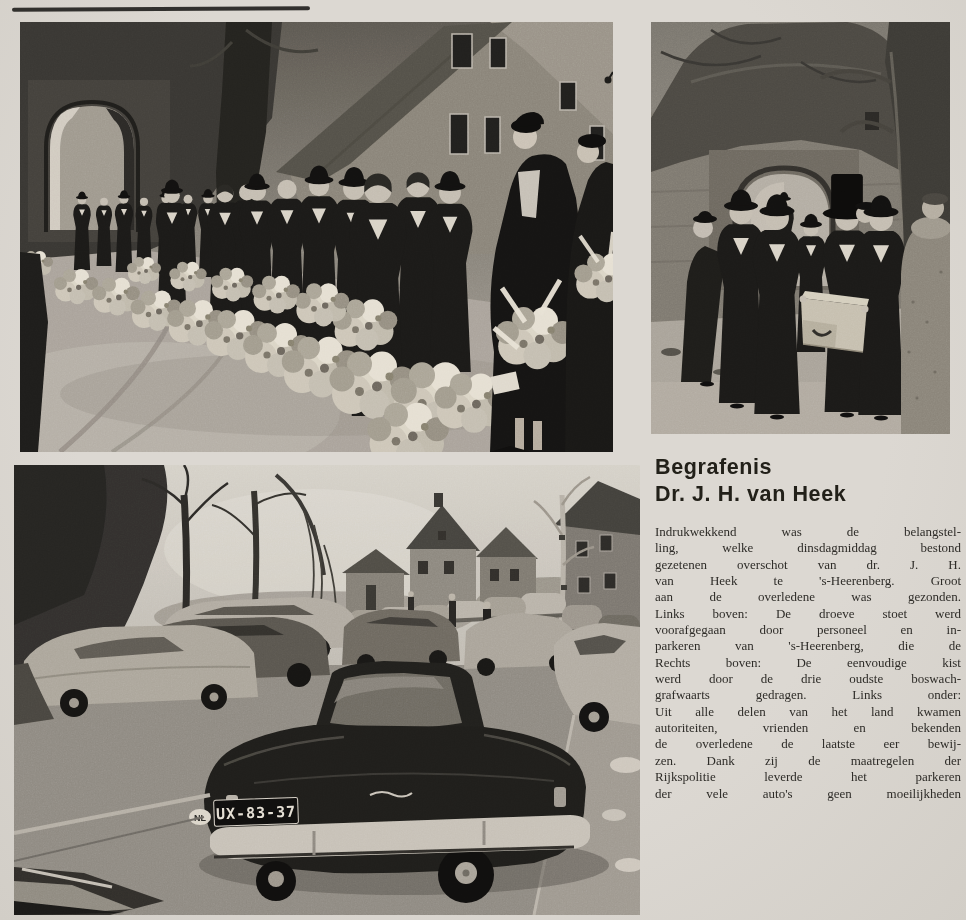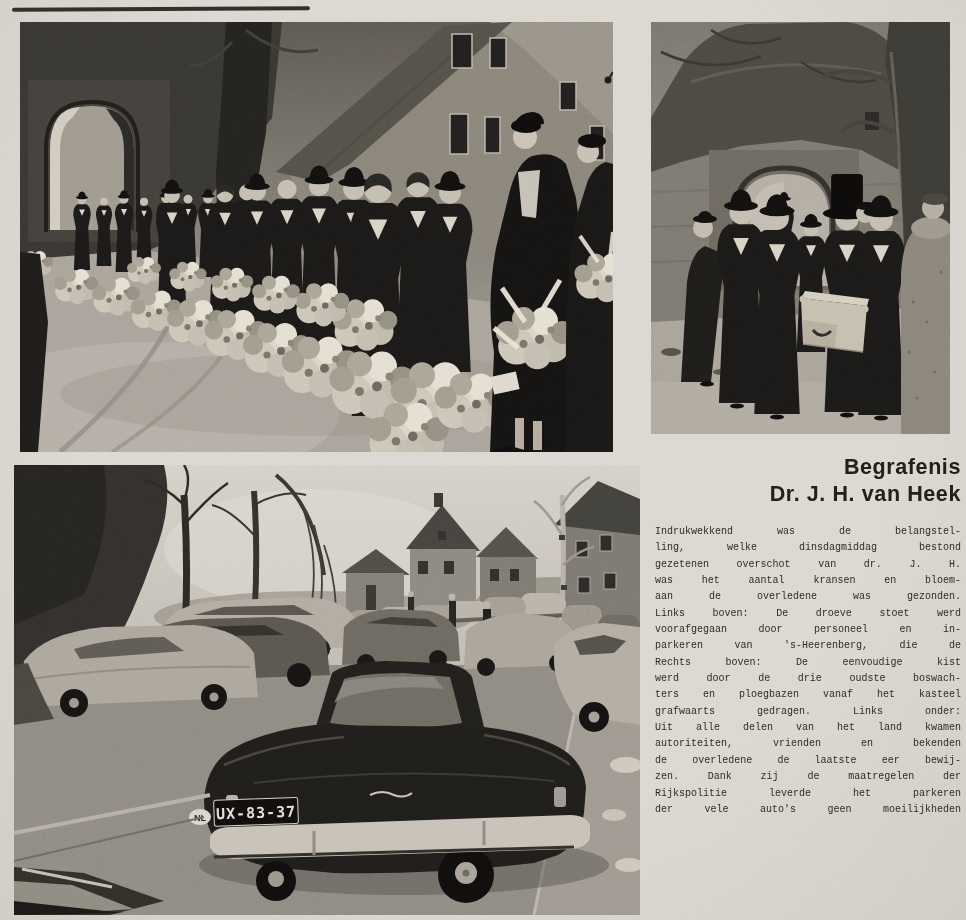--- a/index.html
+++ b/index.html
@@ -7,24 +7,24 @@
   .page{position:relative;width:966px;height:920px;overflow:hidden;
         background:radial-gradient(ellipse at 50% 40%, var(--paper,#dcd8d2) 60%, #d2cec7 100%);}
   figure{margin:0;}
   .photo{position:absolute;}
   .photo svg{display:block;filter:blur(.45px) contrast(1.02);}
   .scanline{position:absolute;left:12px;top:7px;width:298px;height:4px;background:#23221f;
             border-radius:2px;transform:rotate(-.25deg);opacity:.92;}
   .article{position:absolute;left:655px;top:454px;width:306px;color:var(--body-ink,#2e2c28);}
   .headline{font-weight:bold;font-size:21.5px;line-height:27px;letter-spacing:.6px;
             color:var(--headline-ink,#222019);margin:0 0 8px 0;}
-  .bodytext{font-family:Liberation Mono, monospace;font-size:10px;
+  .bodytext{font-family:Liberation Serif, serif;font-size:13px;
             line-height:16.35px;color:var(--body-ink,#2e2c28);margin-top:16px;}
   .bline{text-align:justify;text-align-last:justify;}
-  .hline{white-space:nowrap;text-align:right;}
+  .hline{white-space:nowrap;}
 </style>
 </head>
 <body>
 
 <div class="page">
 
   <div class="scanline"></div>
 
   <figure class="photo" style="left:20px;top:22px">
   <svg width="593" height="430" viewBox="0 0 593 430">
@@ -463,28 +463,27 @@
 
   <div class="article">
     <div class="headline">
         <div class="hline">Begrafenis</div>
         <div class="hline">Dr. J. H. van Heek</div>
       </div>
     <div class="bodytext">
         <div class="bline">Indrukwekkend was de belangstel-</div>
         <div class="bline">ling, welke dinsdagmiddag bestond</div>
         <div class="bline">gezetenen overschot van dr. J. H.</div>
-        <div class="bline">was het aantal kransen en bloem-</div>
+        <div class="bline">van Heek te 's-Heerenberg. Groot</div>
         <div class="bline">aan de overledene was gezonden.</div>
         <div class="bline">Links boven: De droeve stoet werd</div>
         <div class="bline">voorafgegaan door personeel en in-</div>
         <div class="bline">parkeren van 's-Heerenberg, die de</div>
         <div class="bline">Rechts boven: De eenvoudige kist</div>
         <div class="bline">werd door de drie oudste boswach-</div>
-        <div class="bline">ters en ploegbazen vanaf het kasteel</div>
         <div class="bline">grafwaarts gedragen. Links onder:</div>
         <div class="bline">Uit alle delen van het land kwamen</div>
         <div class="bline">autoriteiten, vrienden en bekenden</div>
         <div class="bline">de overledene de laatste eer bewij-</div>
         <div class="bline">zen. Dank zij de maatregelen der</div>
         <div class="bline">Rijkspolitie leverde het parkeren</div>
         <div class="bline">der vele auto's geen moeilijkheden</div>
       </div>
   </div>
 

